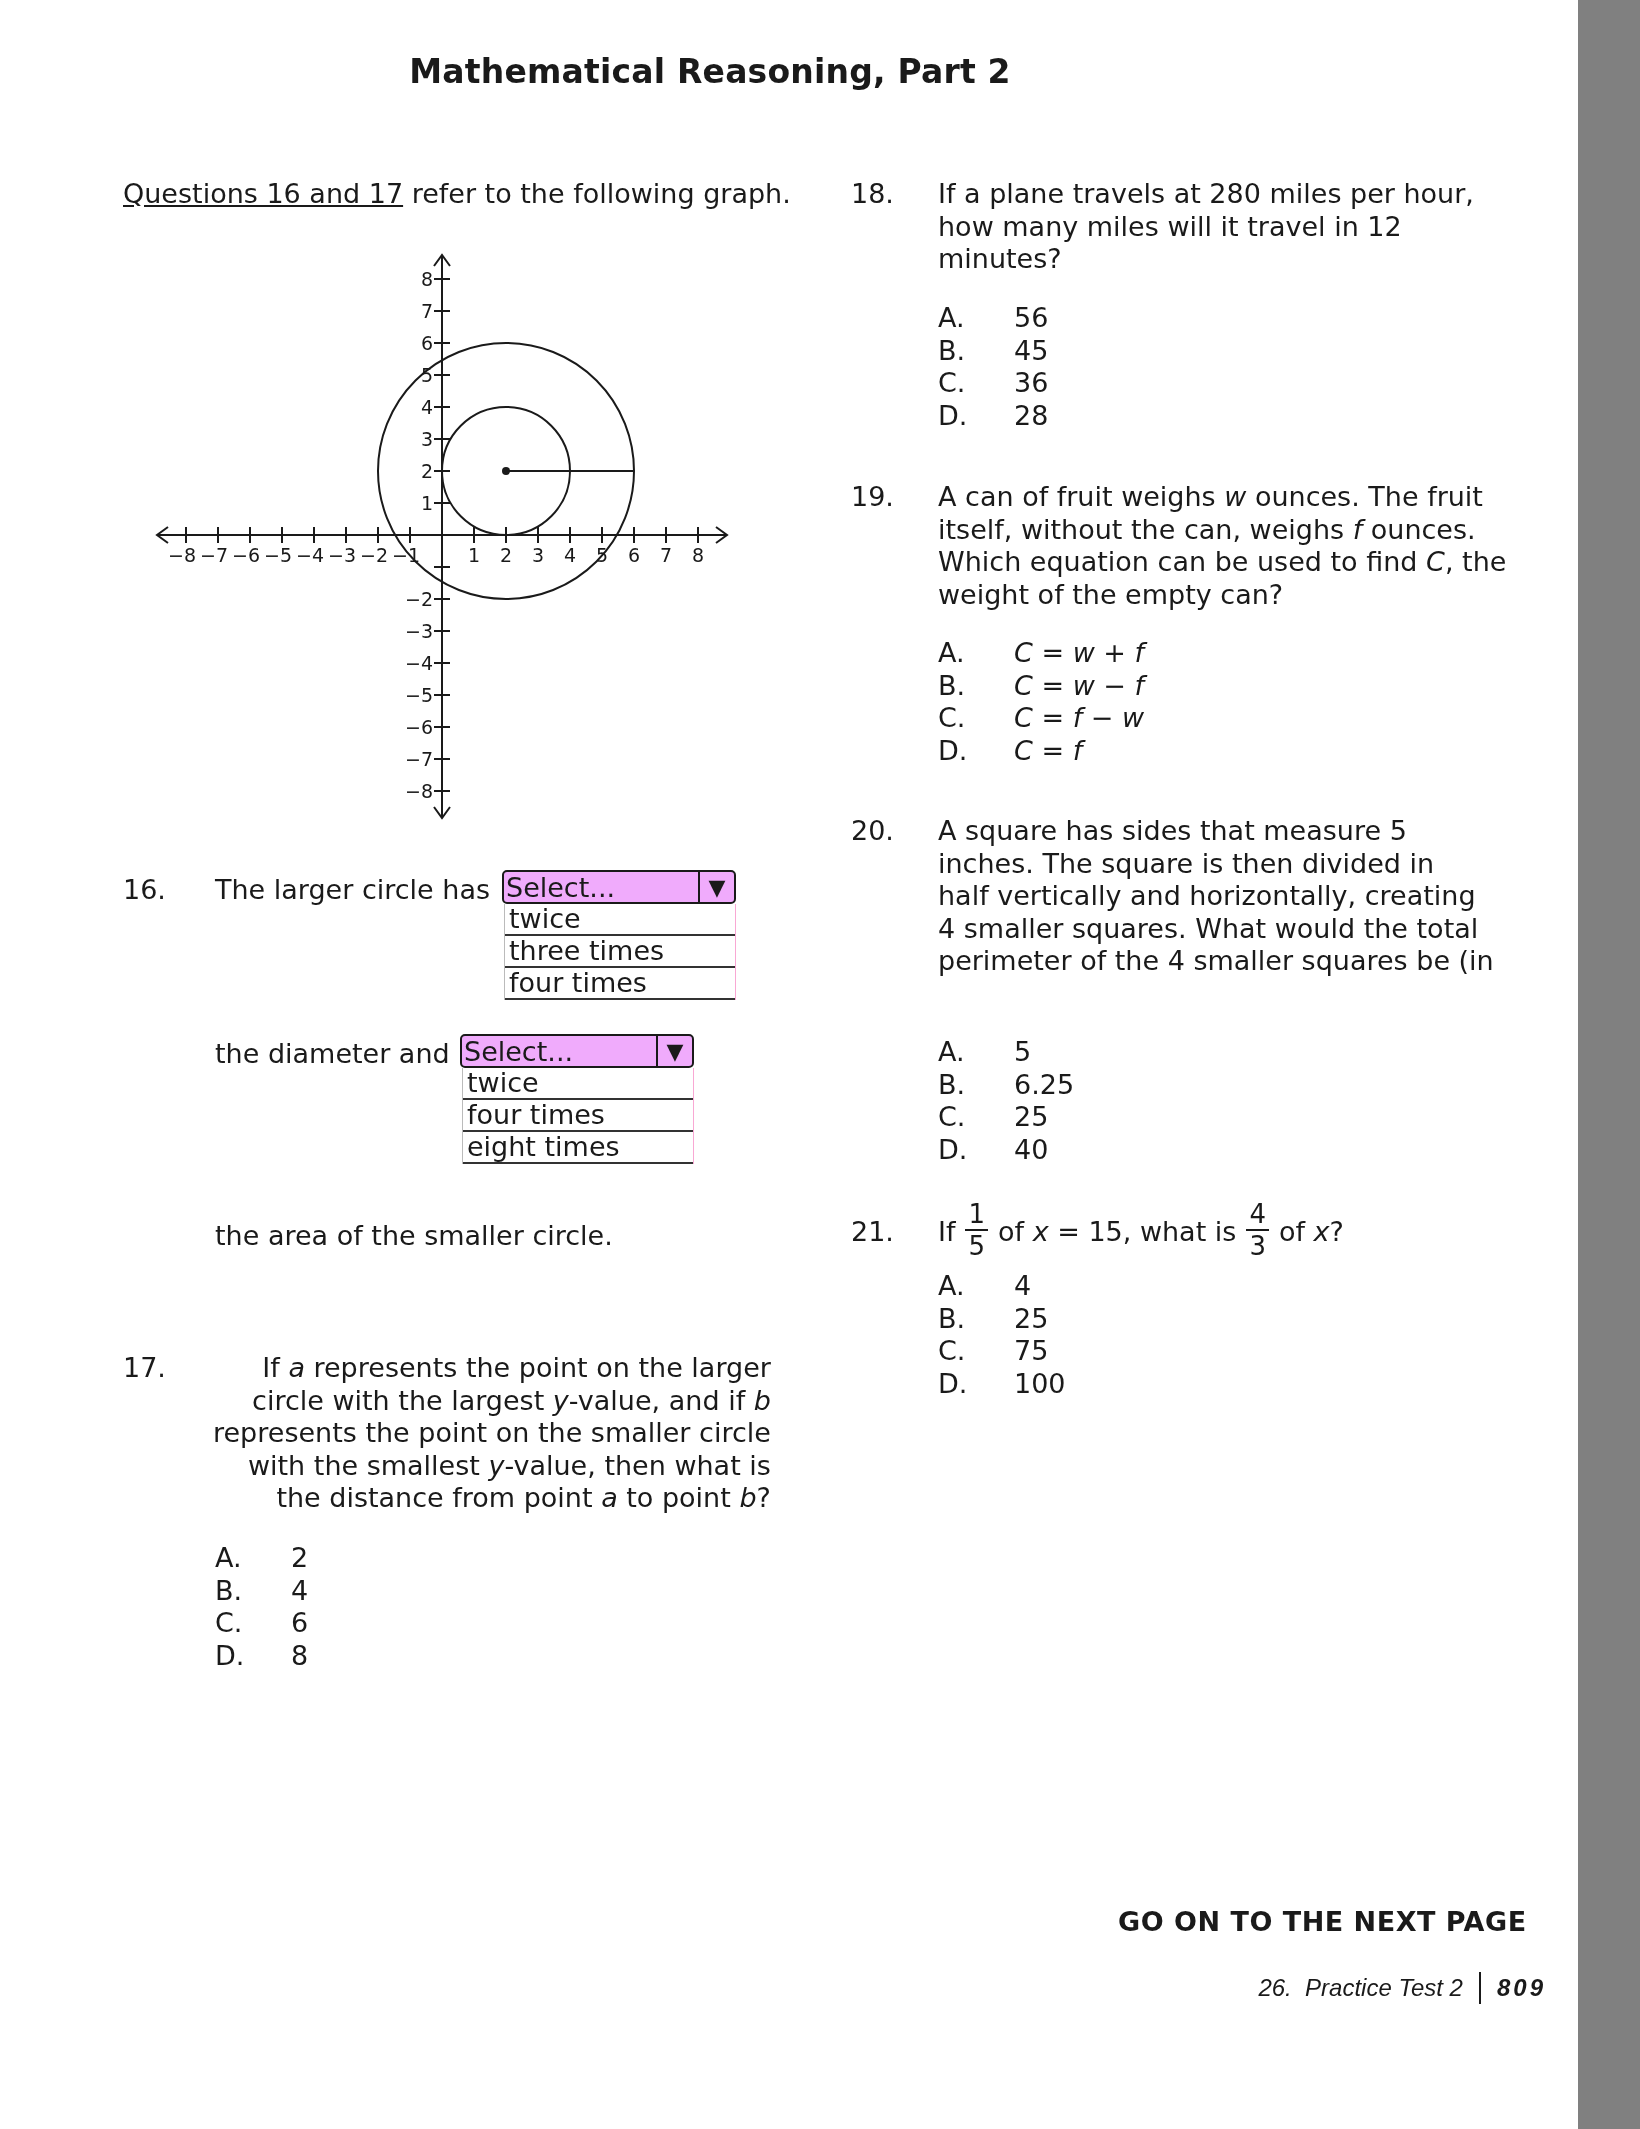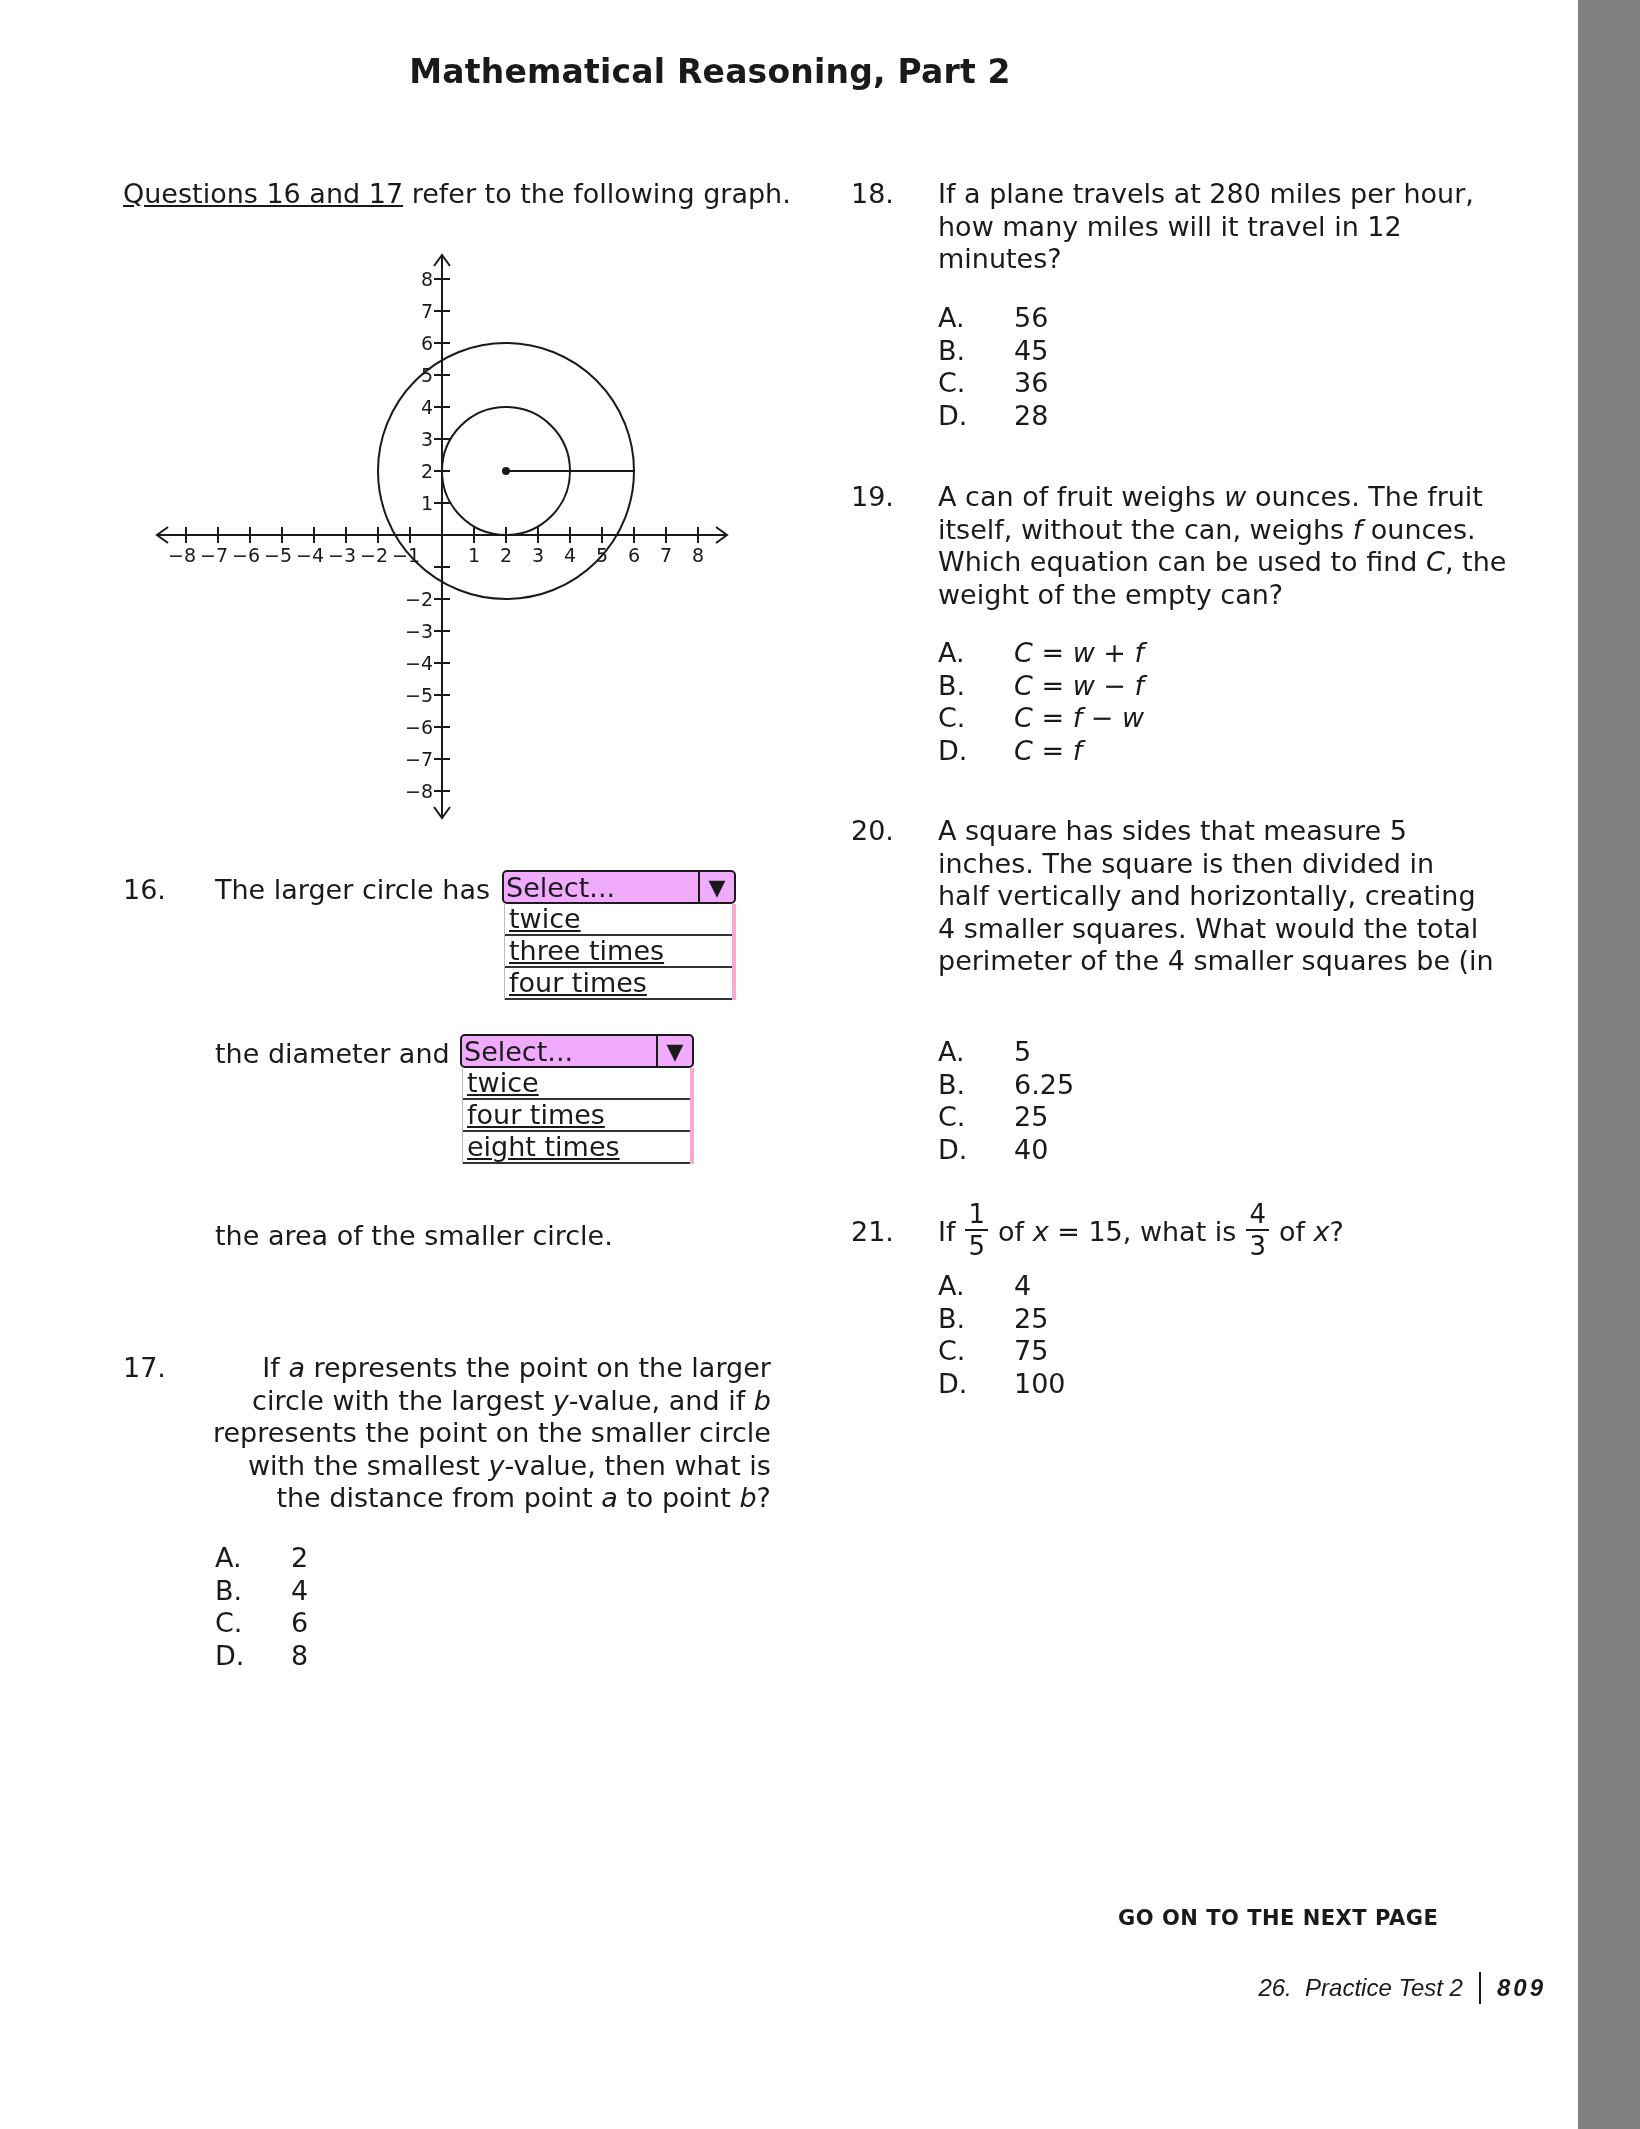--- a/index.html
+++ b/index.html
@@ -17,26 +17,26 @@
   .opts { position: absolute; font-size: 27px; line-height: 32.5px; }
   .opt-row { display: flex; }
   .opt-letter { width: 76px; }
   i { font-style: italic; }
   
   .dd { position: absolute; font-size: 27px; }
   .dd-select { position: relative; border: 2px solid #1a1a1a; border-radius: 5px; height: 34px; box-sizing: border-box; background: #f0abfc; }
   .dd-select .dd-value { position: absolute; left: 2px; top: -1px; line-height: 34px; }
   .dd-select .dd-arrow { position: absolute; right: 0; top: 0; width: 34px; height: 30px; border-left: 2px solid #1a1a1a;
      display: flex; align-items: center; justify-content: center; font-size: 22px; }
-  .dd-list { margin-left: 2px; border-left: 1px solid #bbb; border-right: 4px solid #f9a8d4; text-decoration: underline; }
+  .dd-list { margin-left: 2px; border-left: 1px solid #bbb; border-right: 1px solid #f9a8d4; }
   .dd-item { height: 32px; line-height: 30px; padding-left: 4px; border-bottom: 2px solid #333; box-sizing: border-box; }
   .frac { display: inline-flex; flex-direction: column; align-items: center; vertical-align: middle; font-size: 26px; line-height: 26px; margin: 0 10px; position: relative; top: -2px; }
   .frac .num { border-bottom: 2px solid #1a1a1a; padding: 0 3px 2px; }
   .frac .den { padding-top: 2px; }
-  .go-next { position: absolute; left: 1118px; top: 1906px; font-weight: bold; font-size: 21px; letter-spacing: 0.5px; }
+  .go-next { position: absolute; left: 1118px; top: 1906px; font-weight: bold; font-size: 27px; letter-spacing: 0.5px; }
   .footer { position: absolute; right: 94px; top: 1972px; font-family: "Liberation Sans Narrow", "Liberation Sans", sans-serif; font-size: 24px; display: flex; align-items: center; font-style: italic; }
   .footer .sep { display: inline-block; width: 2px; height: 32px; background: #1a1a1a; margin: 0 16px; }
   .footer .pnum { font-weight: bold; letter-spacing: 3px; }
   svg text { font-family: "DejaVu Sans", sans-serif; font-size: 19px; fill: #1a1a1a; }
 </style>
 </head>
 <body>
 
 <div class="side-bar"></div>
 

